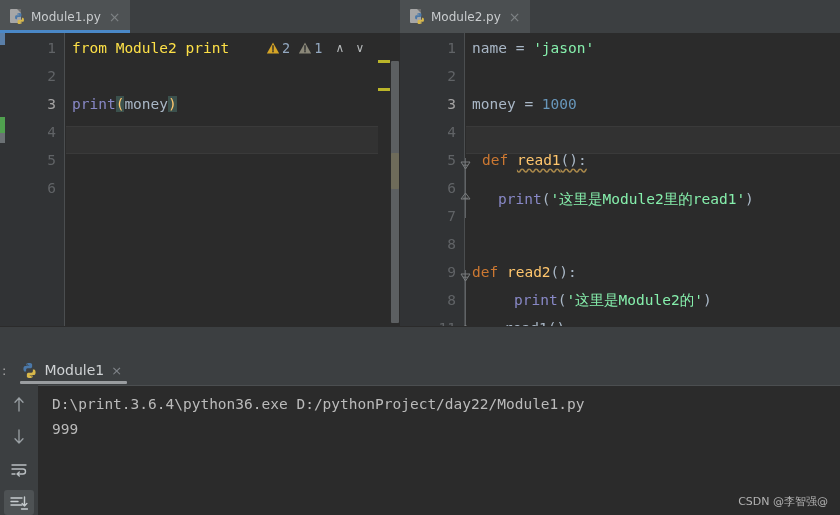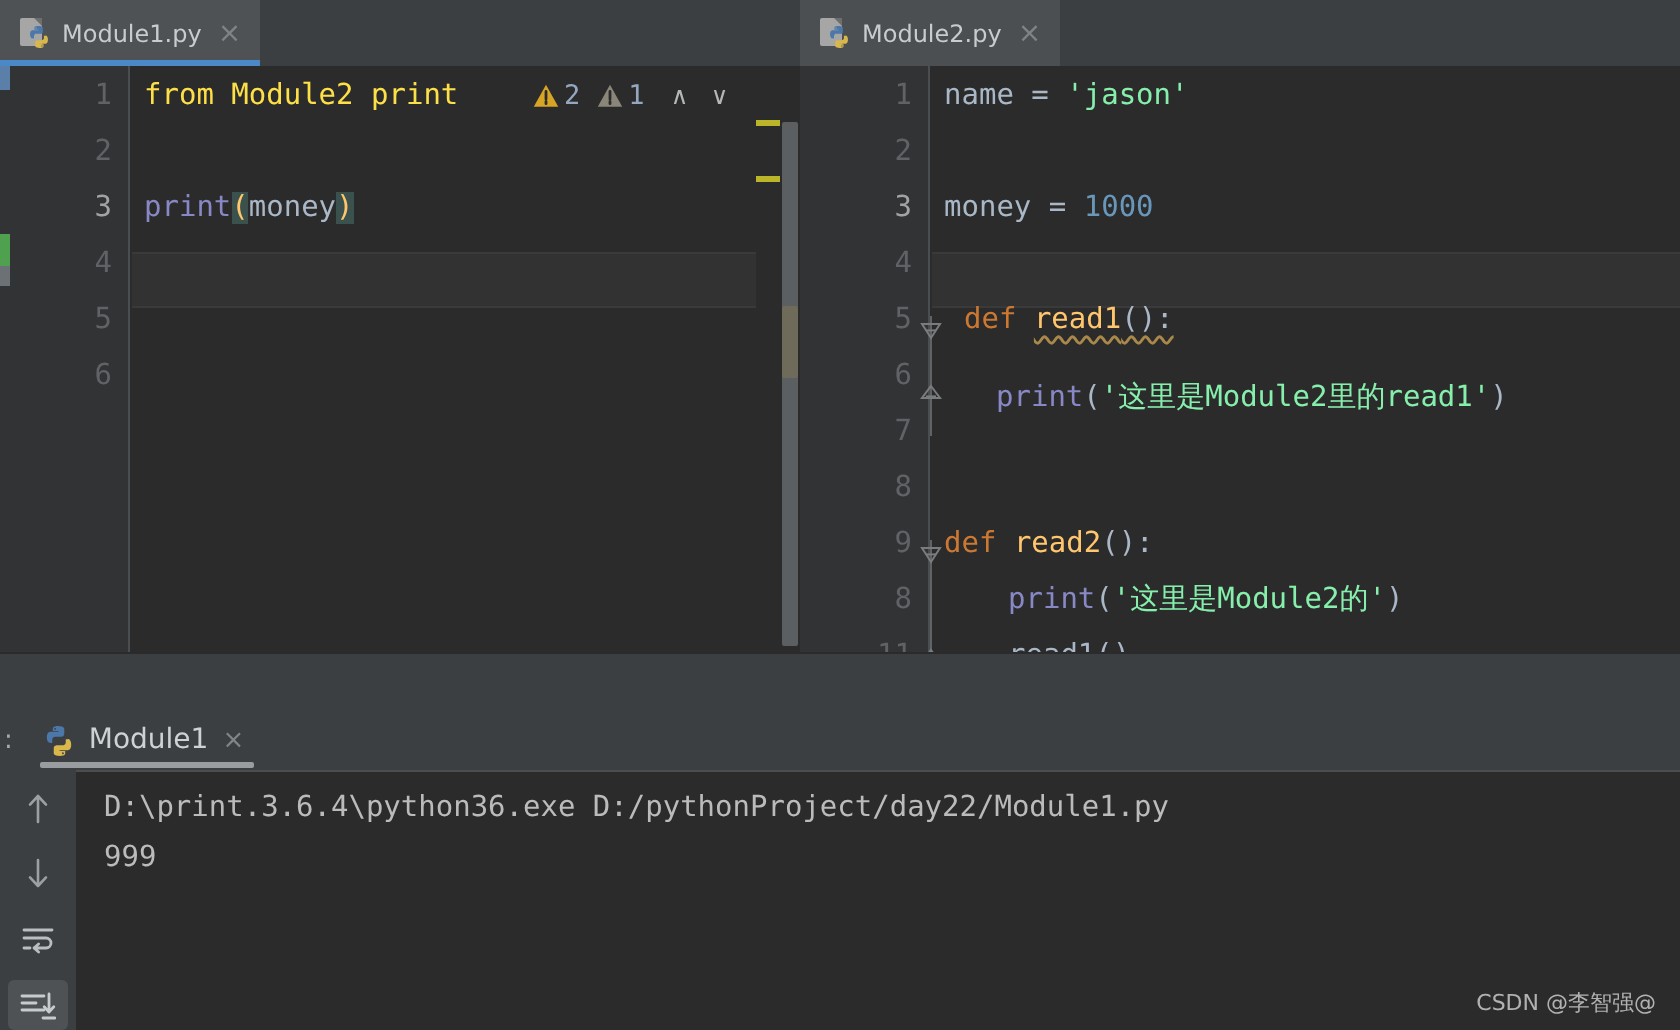--- a/index.html
+++ b/index.html
@@ -472,21 +472,21 @@
           <div class="cline" style="top:1px;"><span class="t-ident">name</span><span class="t-ident"> = </span><span class="t-str">'jason'</span></div>
 
           <div class="cline" style="top:57px;"><span class="t-ident">money</span><span class="t-ident"> = </span><span class="t-num">1000</span></div>
 
           <div class="cline" style="top:113px;padding-left:16px;"><span class="t-kw">def</span><span> </span><span class="t-fn squiggle">read1</span><span class="t-ident squiggle">():</span></div>
 
           <div class="cline" style="top:141px;padding-left:32px;margin-top:11px;"><span class="t-builtin">print</span><span class="t-ident">(</span><span class="t-str">'这里是Module2里的read1'</span><span class="t-ident">)</span></div>
 
           <div class="cline" style="top:225px;"><span class="t-kw">def</span><span> </span><span class="t-fn">read2</span><span class="t-ident">():</span></div>
 
-          <div class="cline" style="top:253px;padding-left:38px;"><span class="t-builtin">print</span><span class="t-ident">(</span><span class="t-str">'这里是Module2的'</span><span class="t-ident">)</span></div>
+          <div class="cline" style="top:253px;padding-left:48px;"><span class="t-builtin">print</span><span class="t-ident">(</span><span class="t-str">'这里是Module2的'</span><span class="t-ident">)</span></div>
 
           <div class="cline" style="top:281px;padding-left:38px;"><span class="t-ident">read1()</span></div>
         </div>
       </div>
     </div>
 
     <div class="hsplit"></div>
   </div>
 
   <div class="runpanel">

